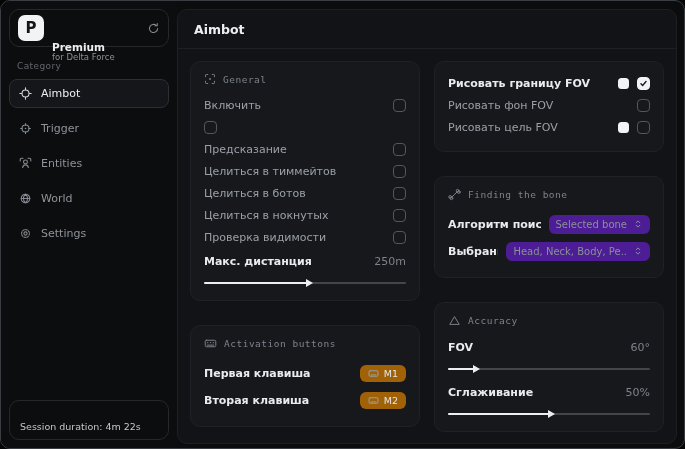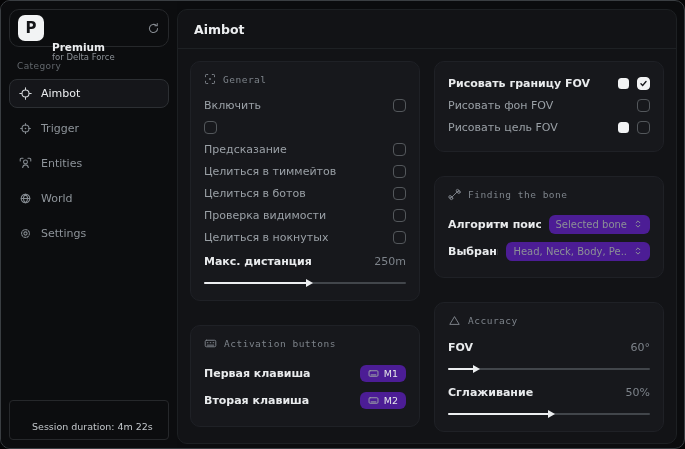--- a/index.html
+++ b/index.html
@@ -48,22 +48,22 @@
     padding:0 9px; margin-bottom:6px;
     color:#8e949a; font-size:11px; cursor:pointer;
   }
   .nav-item.on {
     background:#15161a; border-color:#2c2f33; color:#eceef0;
   }
   .nav-item .icon { color:#868c92; }
   .nav-item.on .icon { color:#d6d9dc; }
   .session-box {
     margin-top:auto;
-    border:1px solid #26282b; border-radius:4px;
-    height:40px; padding:0 10px 7px 22px;
+    border:1px solid #26282b; border-radius:10px;
+    height:40px; padding:0 10px 7px 10px;
     display:flex; align-items:flex-end;
     color:#c3c7cb; font-size:9.5px;
   }
   
   .main {
     flex:1; margin:8px 7px 4px 0;
     background:#121316;
     border:1px solid #1d2023;
     border-radius:10px;
     overflow:hidden;
@@ -123,21 +123,21 @@
   }
   .slider-fill::after {
     content:""; position:absolute; right:-6px; top:-3px;
     border-left:7px solid #eceef0;
     border-top:4px solid transparent;
     border-bottom:4px solid transparent;
   }
   
   .key-btn {
     display:inline-flex; align-items:flex-end; gap:5px;
-    background:#4c1d95; border-radius:6px;
+    background:#a16207; border-radius:6px;
     padding:3px 8px; color:#e4e6e8; font-size:9.5px;
     cursor:pointer;
   }
   .key-btn .icon { color:#9aa0a6; }
   
   .dropdown {
     display:inline-flex; align-items:center; gap:6px;
     background:#4c1d95; border-radius:6px;
     padding:4px 7px; color:#8b9096; font-size:10px;
     white-space:nowrap; cursor:pointer;
@@ -255,25 +255,25 @@
           </div>
           <div class="row">
             <span class="row-label">Целиться в тиммейтов</span>
             <span class="cb"></span>
           </div>
           <div class="row">
             <span class="row-label">Целиться в ботов</span>
             <span class="cb"></span>
           </div>
           <div class="row">
+            <span class="row-label">Целиться в нокнутых</span>
+            <span class="cb"></span>
+          </div>
+          <div class="row">
             <span class="row-label">Проверка видимости</span>
-            <span class="cb"></span>
-          </div>
-          <div class="row">
-            <span class="row-label">Целиться в нокнутых</span>
             <span class="cb"></span>
           </div>
 
           <div class="row" style="margin-top:3px;">
             <span class="row-label bright">Макс. дистанция</span>
             <span class="row-value">250m</span>
           </div>
           <div class="slider">
             <div class="slider-track"></div>
             <div class="slider-fill" style="width: 51%;"></div>

